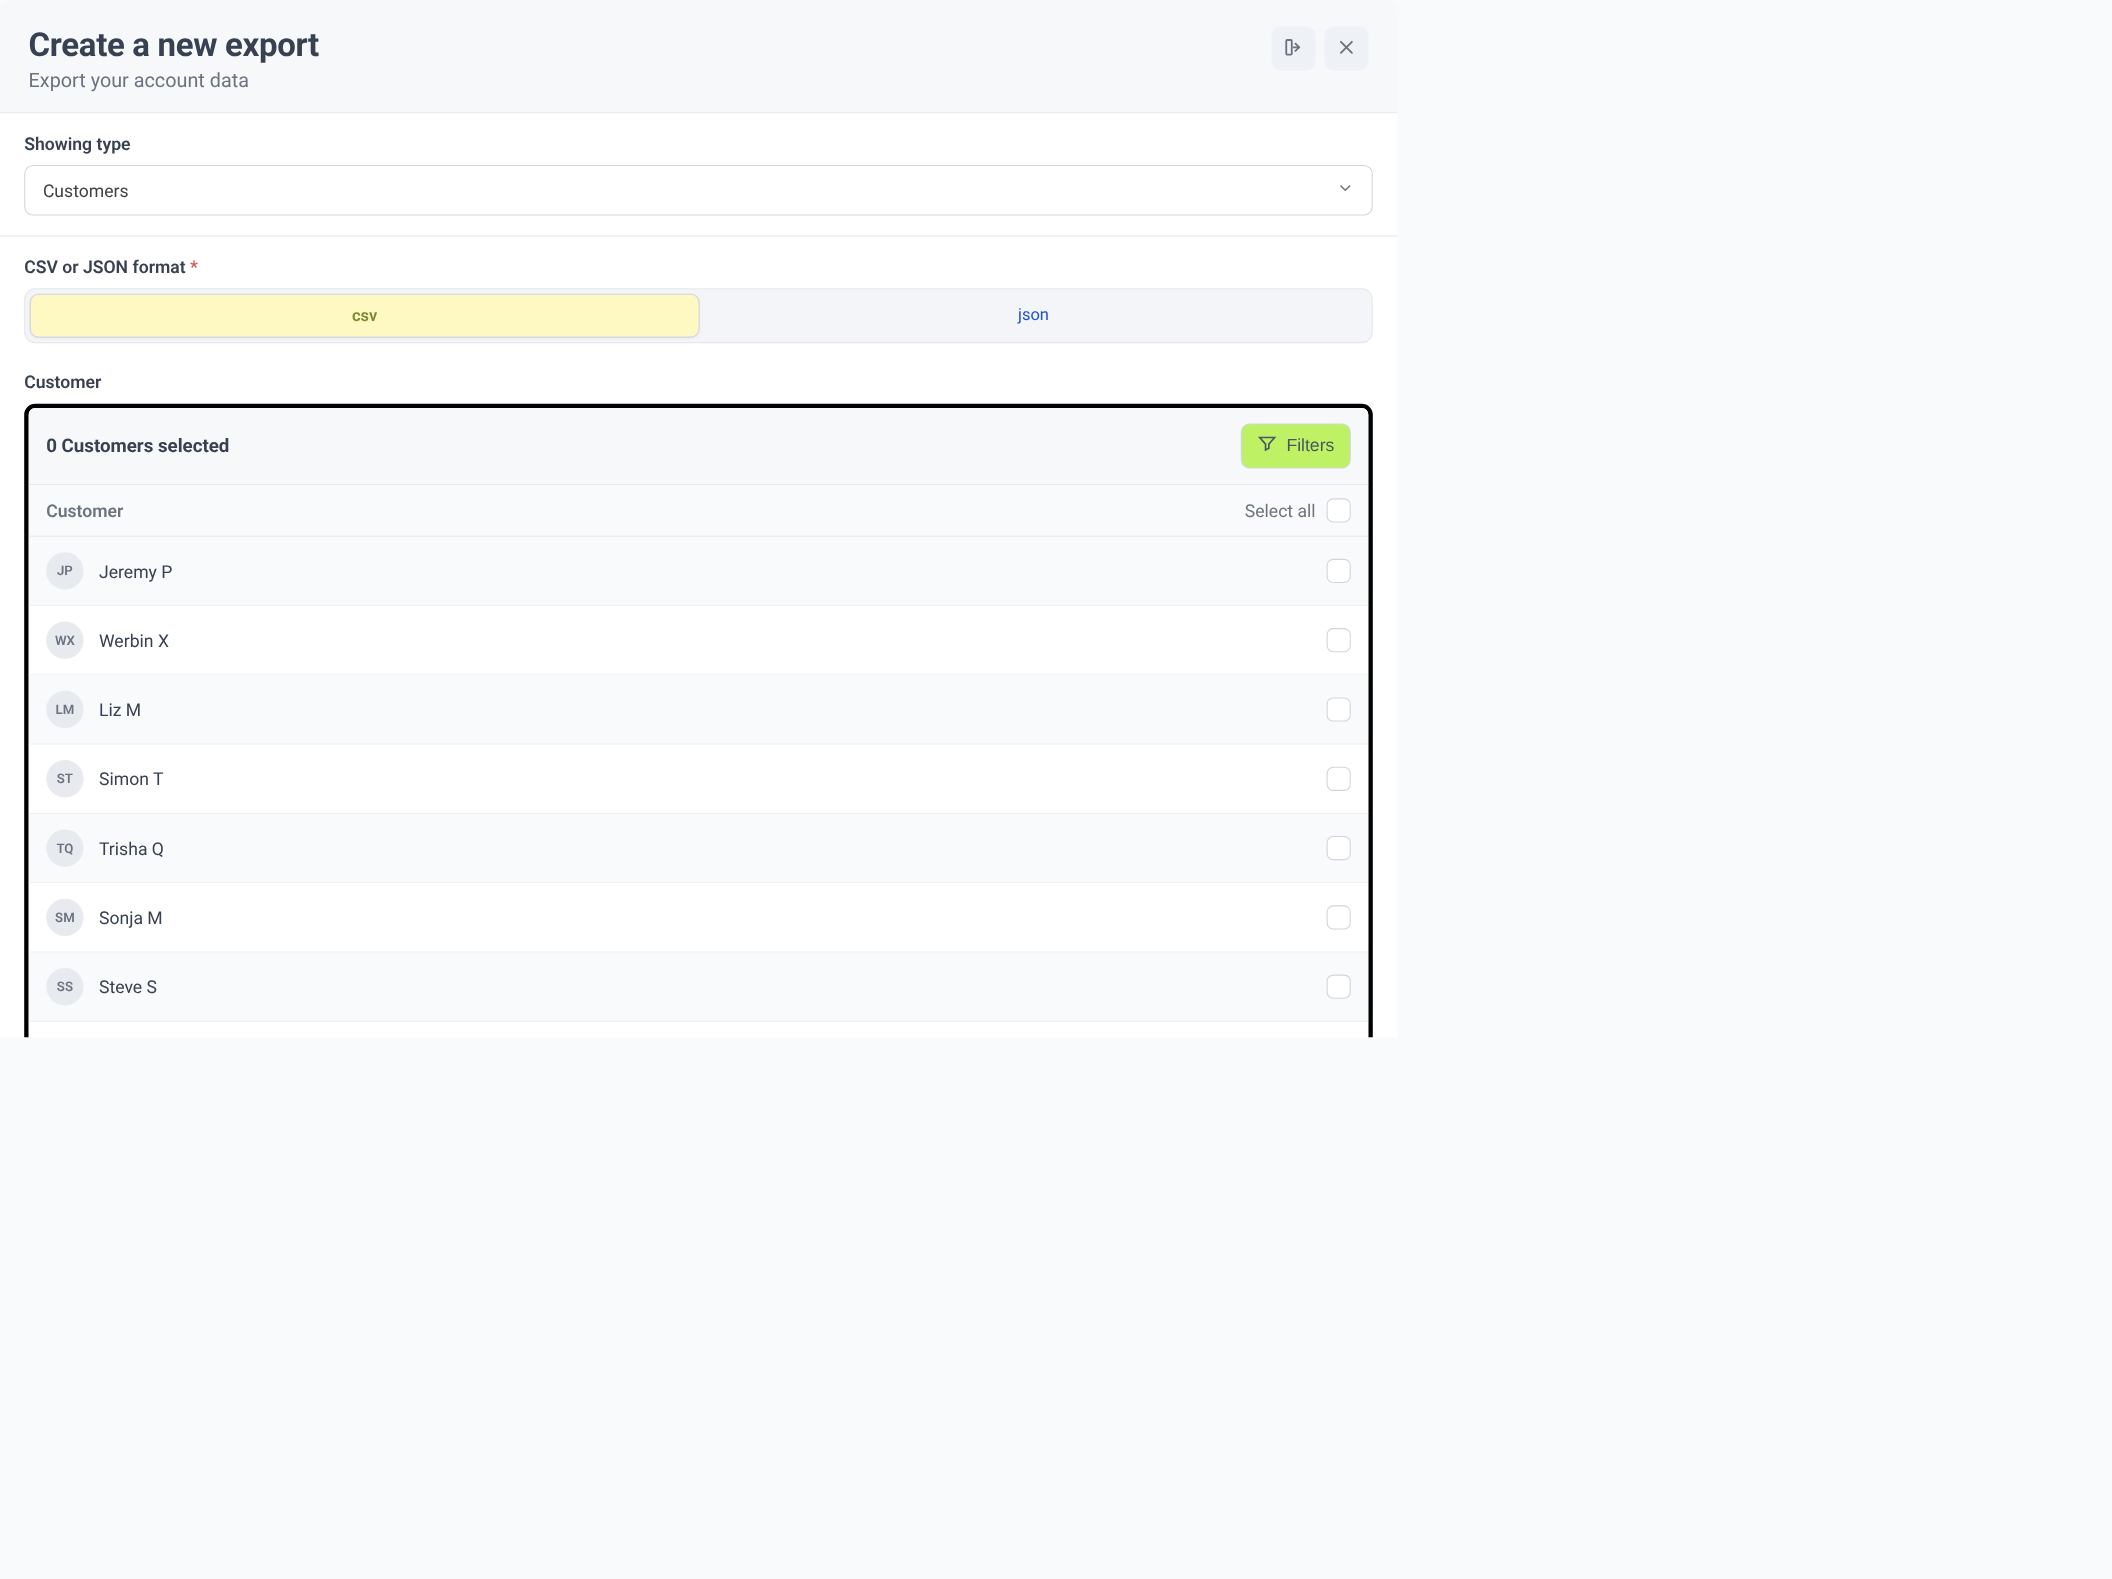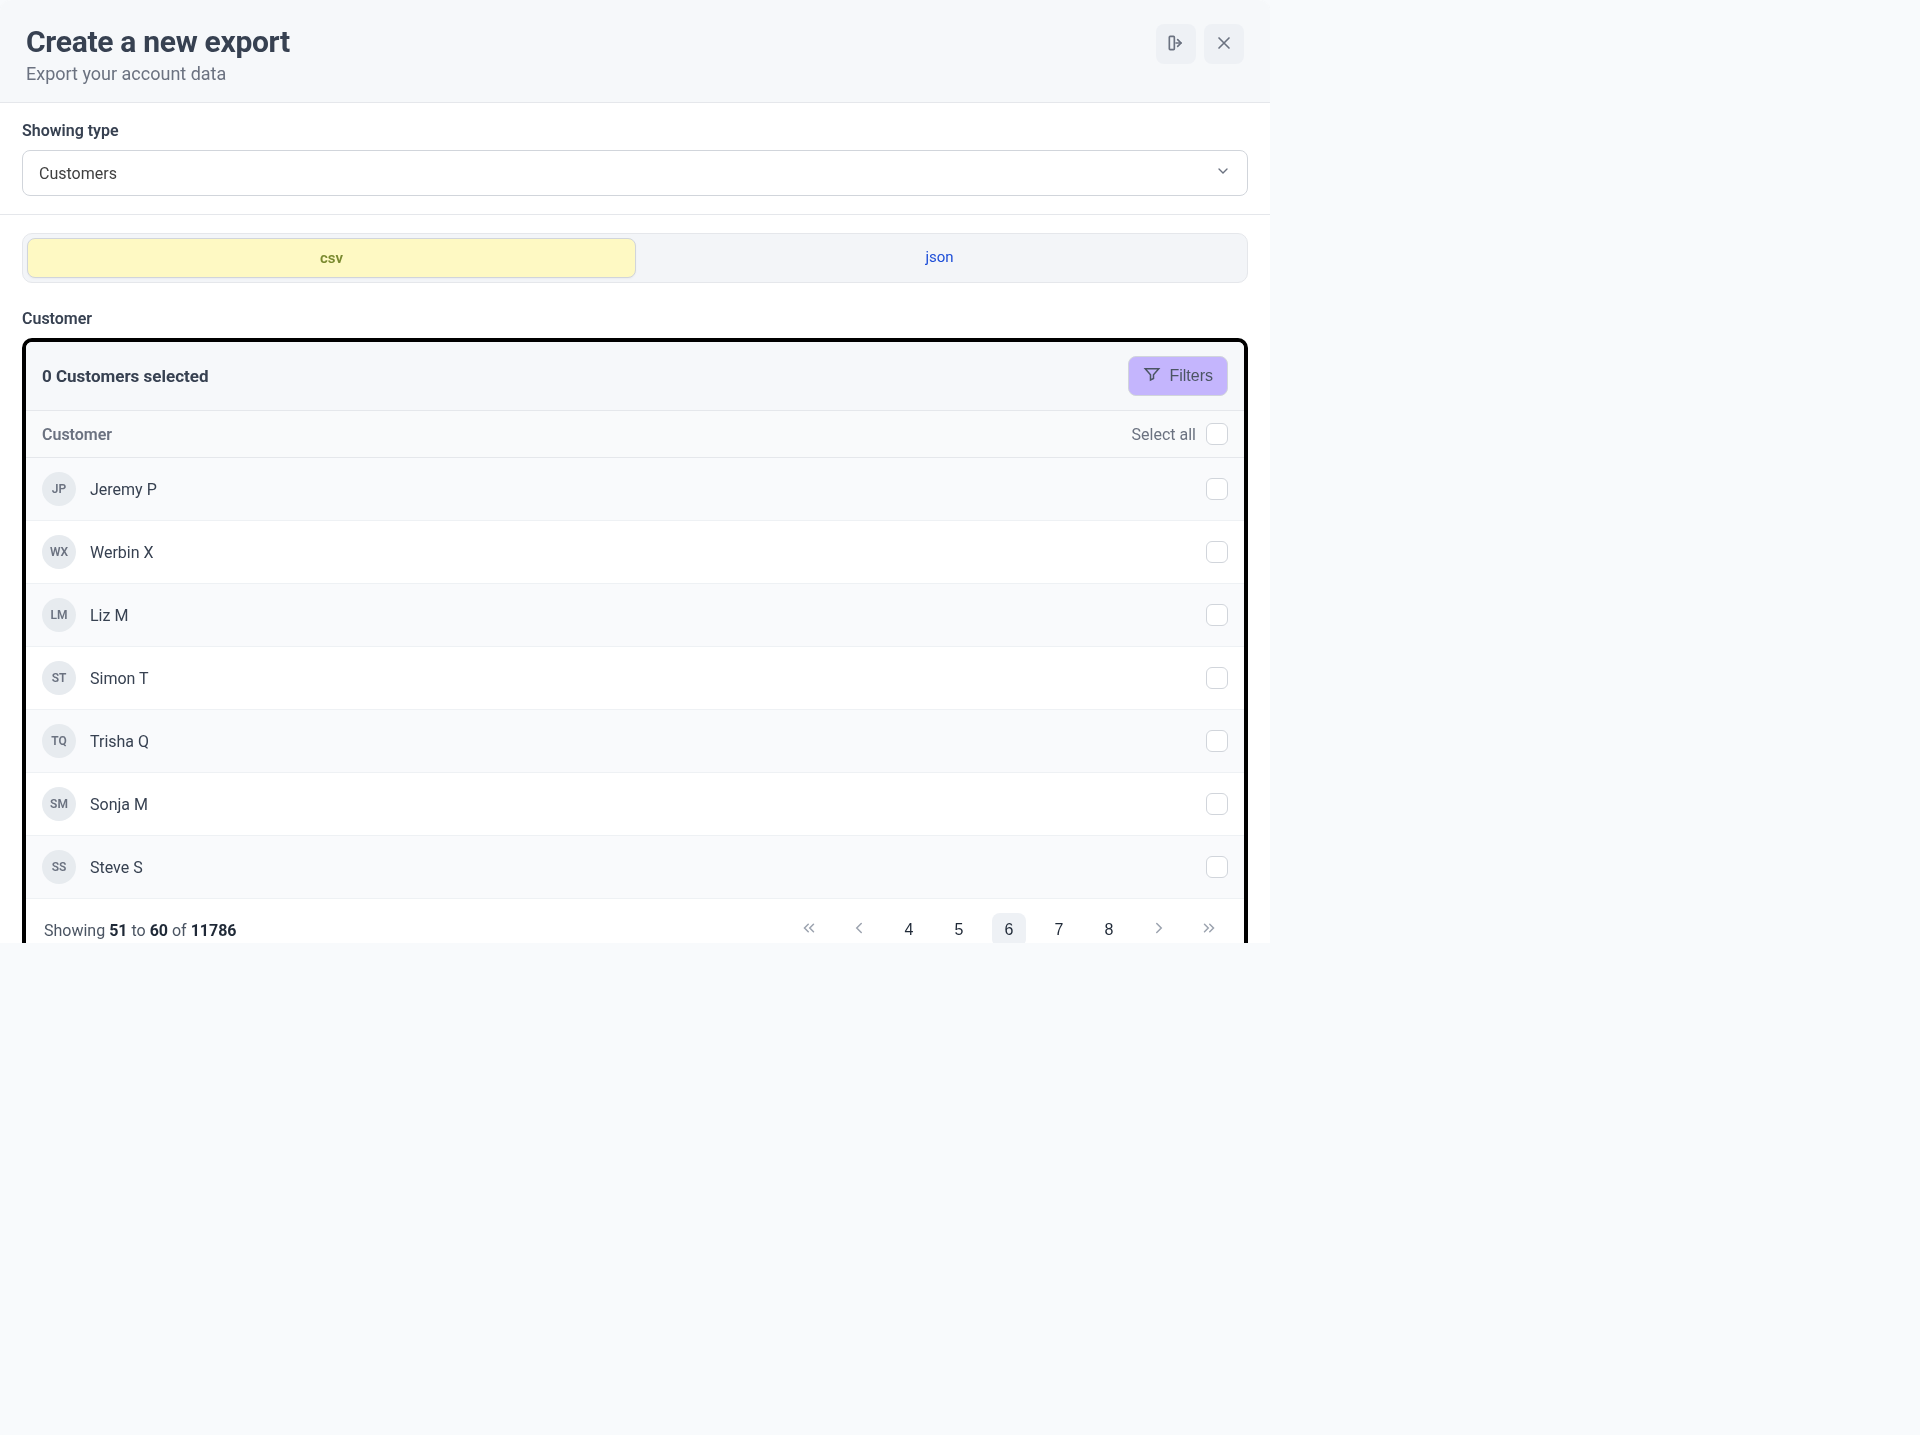--- a/index.html
+++ b/index.html
@@ -128,21 +128,21 @@
   font-weight: 700;
   color: #374151;
 }
 .filters-btn {
   display: flex;
   align-items: center;
   gap: 8px;
   padding: 8px 14px;
   border: 1px solid #d1d5db;
   border-radius: 8px;
-  background: #c4b5fd;
+  background: #bef264;
   color: #4b5563;
   font-size: 16px;
   cursor: pointer;
 }
 .filters-btn svg { width: 18px; height: 18px; }
 .col-header {
   display: flex;
   justify-content: space-between;
   align-items: center;
   padding: 12px 16px;
@@ -277,20 +277,23 @@
       <span>Customers</span>
       <span>
         <svg viewBox="0 0 24 24" fill="none" stroke="currentColor" stroke-width="2" stroke-linecap="round">
             <path d="M6 9l6 6 6-6"></path>
           </svg>
       </span>
     </div>
 
     <div class="divider"></div>
 
+    <div class="section-label">
+      <span>CSV or JSON format</span> <span class="required">*</span>
+    </div>
     <div class="seg-control">
       <div class="seg-item active">csv</div>
       <div class="seg-item">json</div>
     </div>
 
     <div class="customer-section">
       <div class="section-label">Customer</div>
       <div class="table-wrap">
         <div class="table-header">
           <div class="selected-count">0 Customers selected</div>

